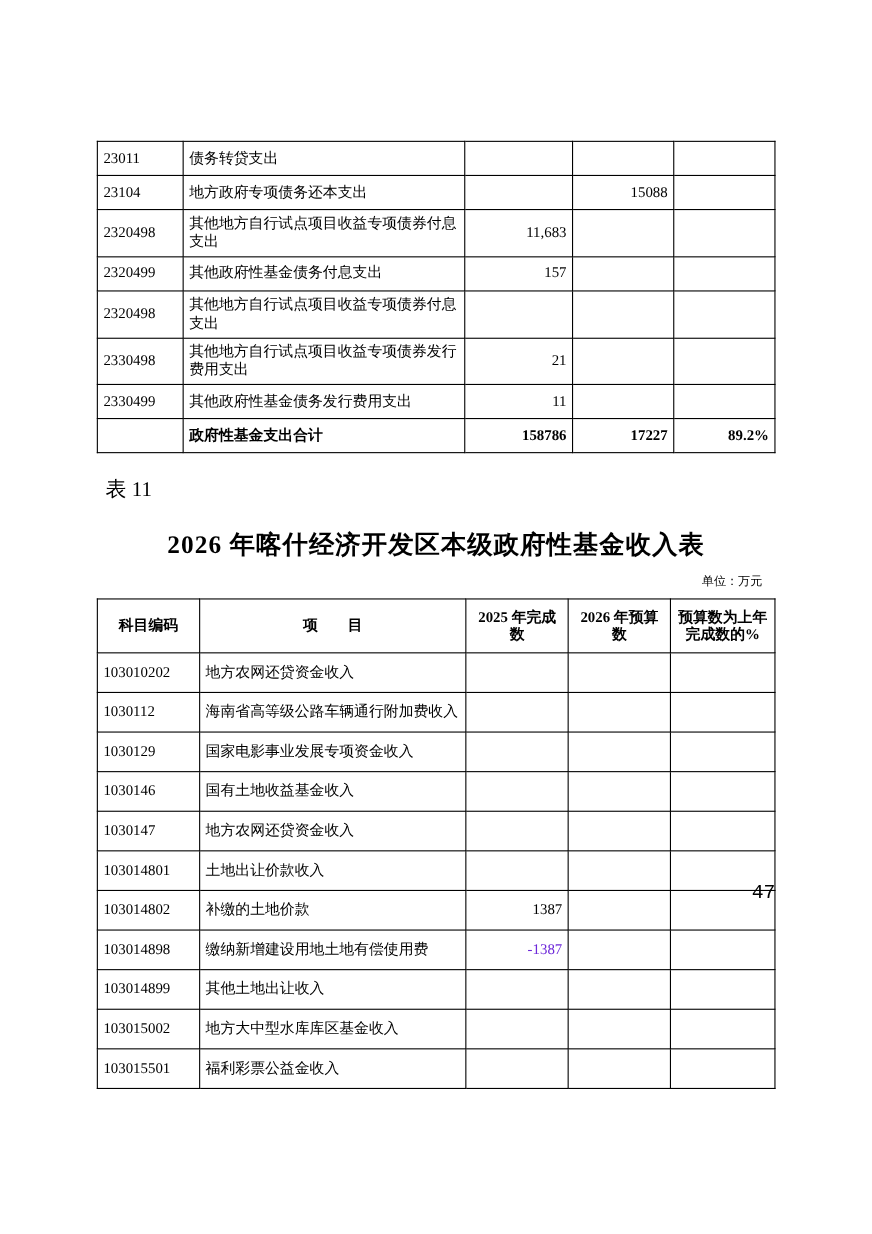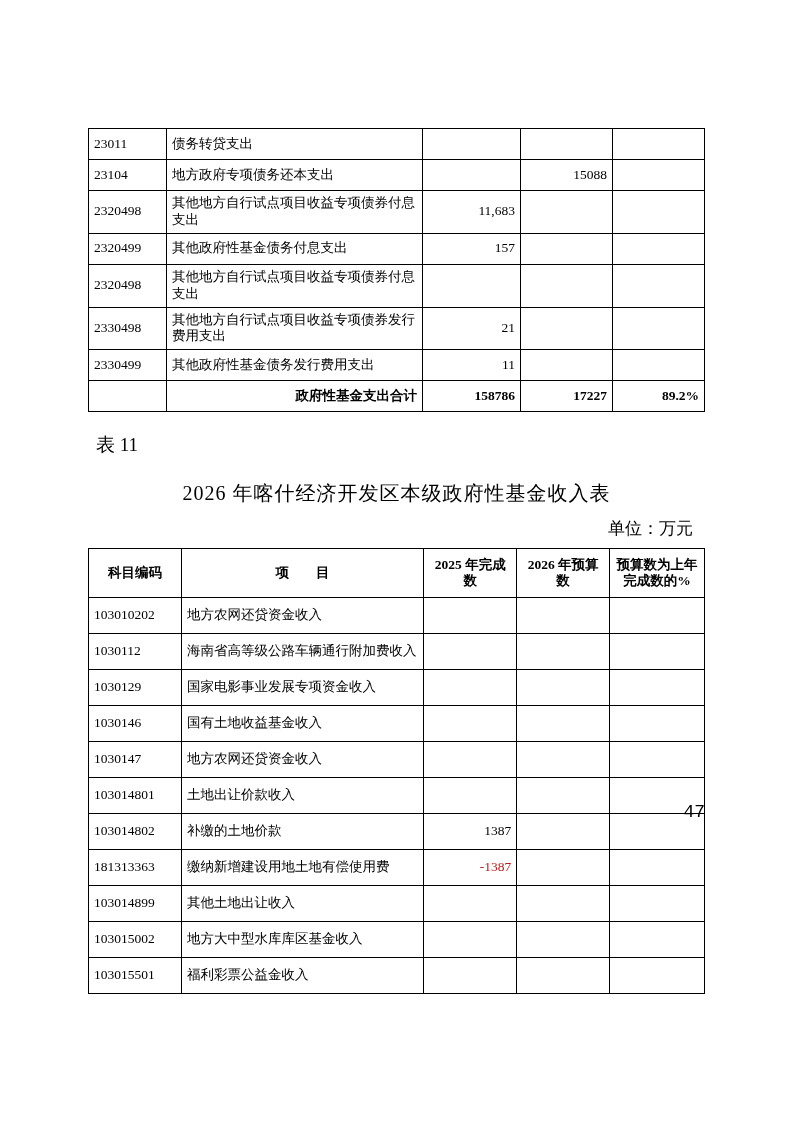--- a/index.html
+++ b/index.html
@@ -42,46 +42,46 @@
   .col-code { width: 78px; }
   .col-item { width: 256px; }
   .col-num1 { width: 98px; }
   .col-num2 { width: 92px; }
   .col-num3 { width: 92px; }
 
   .num {
     text-align: right;
   }
   .total-label {
-    text-align: right;
+    text-align: left;
     font-weight: bold;
     margin-top: 36px;
   }
   .total-num {
     text-align: right;
     font-weight: bold;
   }
   .neg {
-    color: #b91c1c;
+    color: #6d28d9;
     text-align: right;
   }
   .table-tag {
     margin: 20px 0 0 8px;
     font-size: 19px;
   }
   .doc-title {
     text-align: center;
-    font-size: 20px;
-    font-weight: normal;
+    font-size: 23px;
+    font-weight: bold;
     margin: 22px 0 10px 0;
     letter-spacing: 1px;
   }
   .unit-line {
     text-align: right;
-    font-size: 17px;
+    font-size: 11px;
     margin: 0 12px 8px 0;
   }
   .t2 th {
     text-align: center;
     font-weight: bold;
     font-size: 13.5px;
     height: 40px;
     line-height: 1.2;
   }
   .t2 td { height: 27px; }
@@ -238,21 +238,21 @@
         <td class="num"></td>
       </tr>
       <tr>
         <td>103014802</td>
         <td>补缴的土地价款</td>
         <td class="num">1387</td>
         <td class="num"></td>
         <td class="num"></td>
       </tr>
       <tr>
-        <td>181313363</td>
+        <td>103014898</td>
         <td>缴纳新增建设用地土地有偿使用费</td>
         <td class="neg">-1387</td>
         <td class="num"></td>
         <td class="num"></td>
       </tr>
       <tr>
         <td>103014899</td>
         <td>其他土地出让收入</td>
         <td class="num"></td>
         <td class="num"></td>

